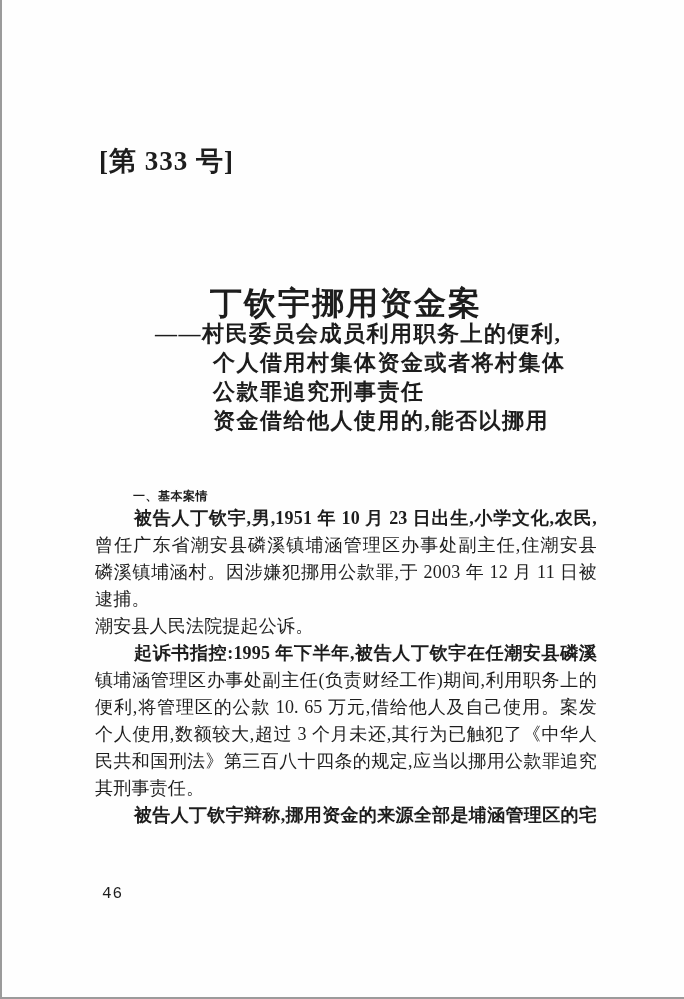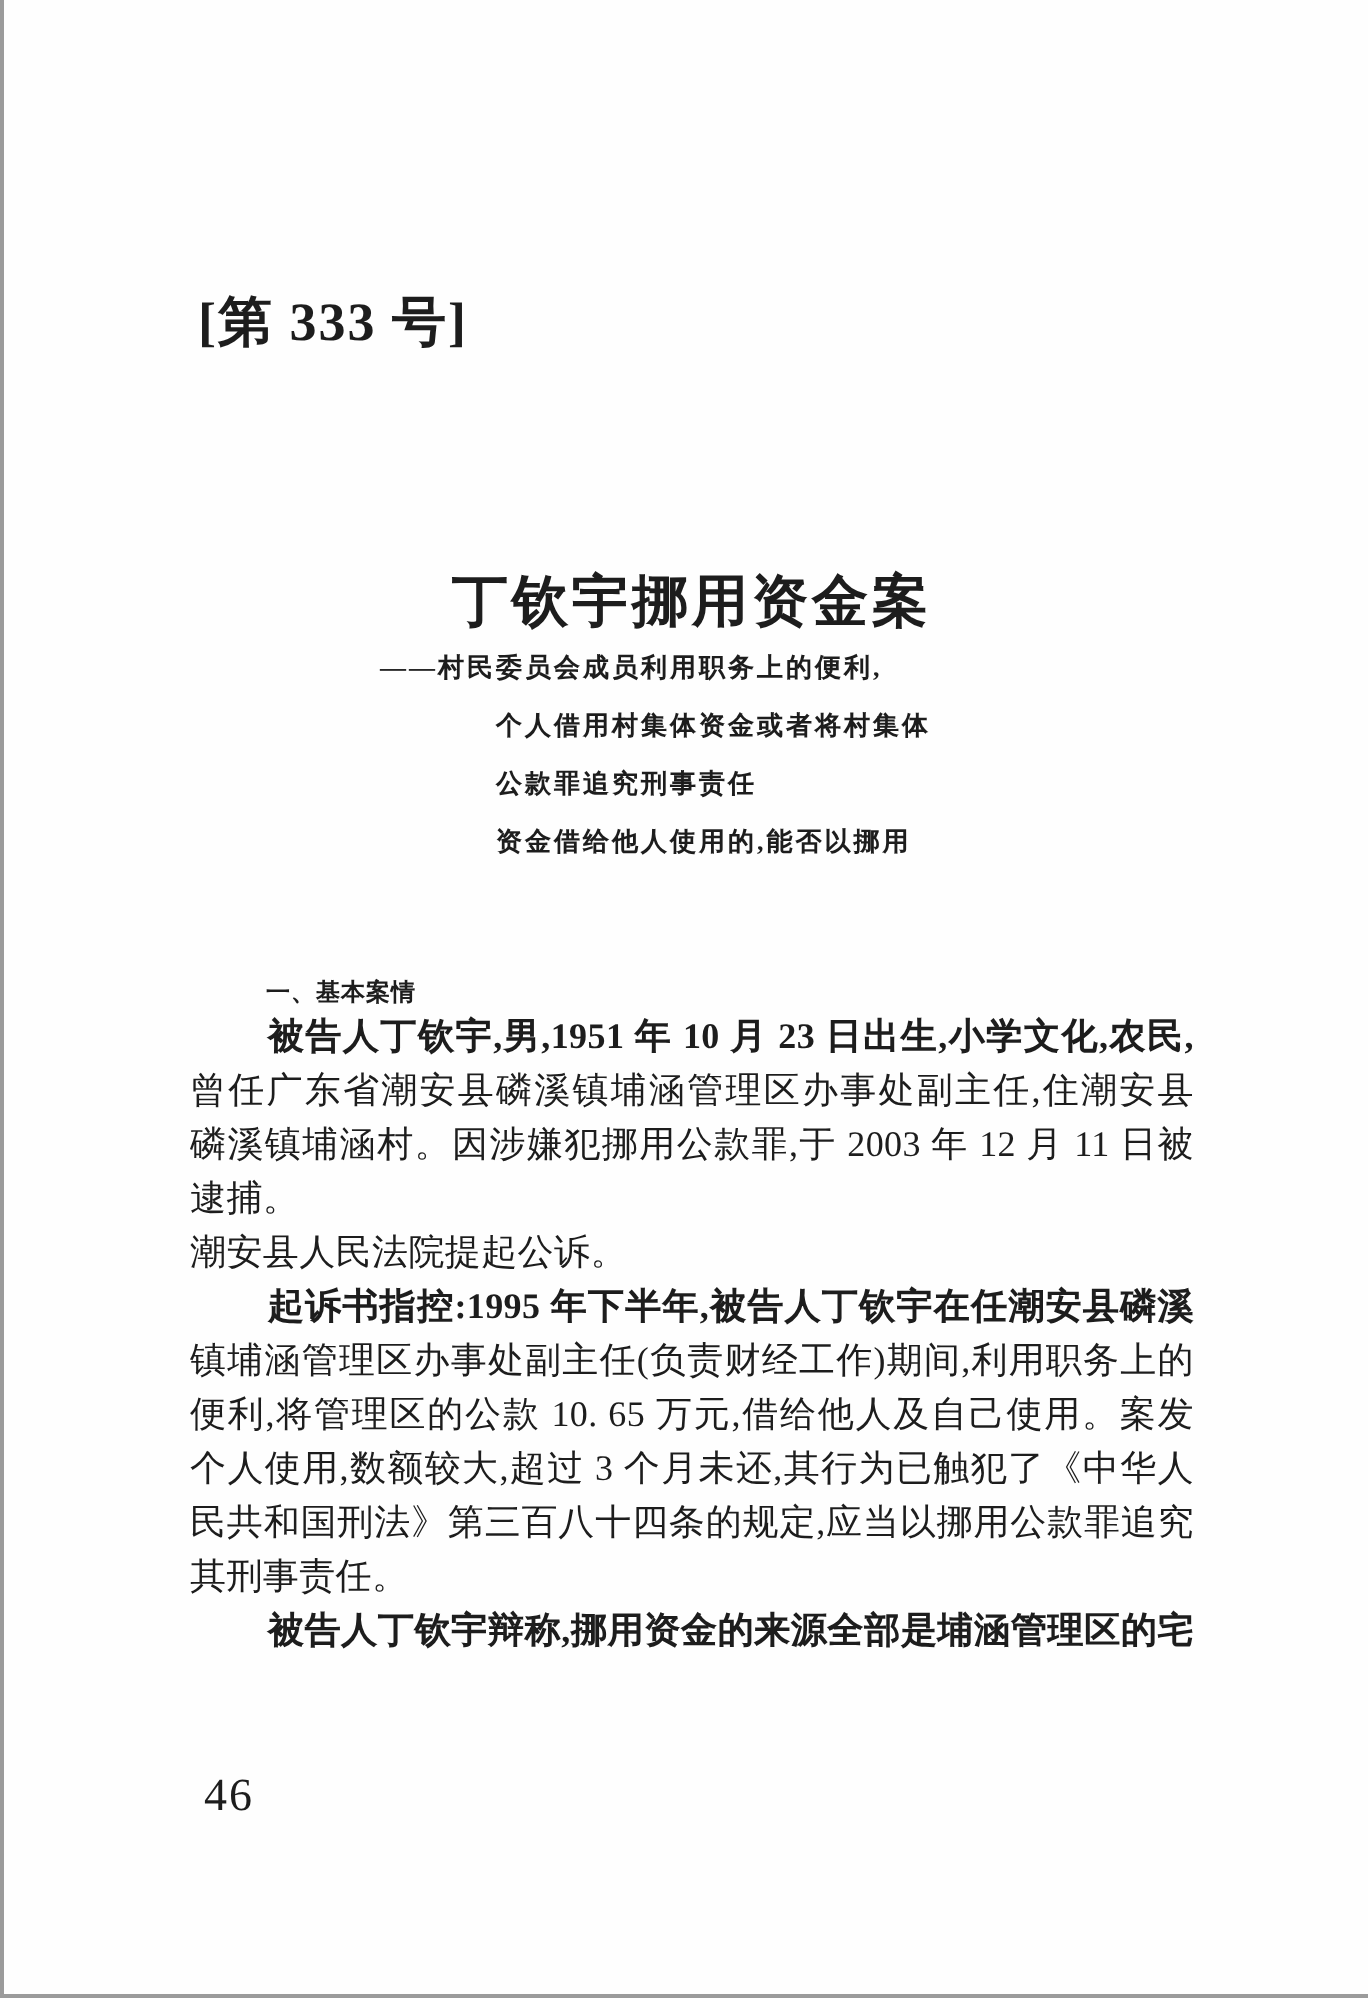--- a/index.html
+++ b/index.html
@@ -21,30 +21,29 @@
   }
   .case-number {
     position: absolute; left: 99px; top: 143px;
     font-size: 27px; font-weight: bold;
     letter-spacing: 1px;
     white-space: nowrap;
   }
   .title {
     position: absolute; left: 95px; top: 282px; width: 502px;
     text-align: center;
-    font-size: 28px; font-weight: bold;
+    font-size: 32px; font-weight: bold;
     letter-spacing: 2px;
     white-space: nowrap;
   }
   .subtitle {
     position: absolute; left: 155px; top: 319px;
-    font-size: 13px; font-weight: bold;
+    font-size: 22px; font-weight: bold;
     line-height: 29px;
     letter-spacing: 1.5px;
-    margin-left: 35px;
   }
   .subtitle .sub-line { white-space: nowrap; }
   .subtitle .sub-line.cont { padding-left: 58px; }
   .section-heading {
     position: absolute; left: 133px; top: 488px;
     font-family: Liberation Sans, sans-serif;
     font-size: 12px; font-weight: bold;
     letter-spacing: 0.5px;
     white-space: nowrap;
   }
@@ -55,22 +54,23 @@
     letter-spacing: 0.2px;
   }
   .body-text .line {
     text-align: justify;
     text-align-last: justify;
   }
   .body-text .line.end { text-align-last: left; }
   .body-text .line.indent { text-indent: 39px; font-weight: bold; }
   .page-number {
     position: absolute; left: 102px; top: 885px;
-    font-size: 23px;
+    font-size: 16px;
     letter-spacing: 1px;
+    font-family: Liberation Mono, monospace;
   }
 </style>
 </head>
 <body>
 
 <div class="edge-left" style="background: rgb(155, 155, 155);"></div>
 <div class="edge-bottom" style="background: rgb(155, 155, 155);"></div>
 
 <div class="case-number">[第 333 号]</div>
 

